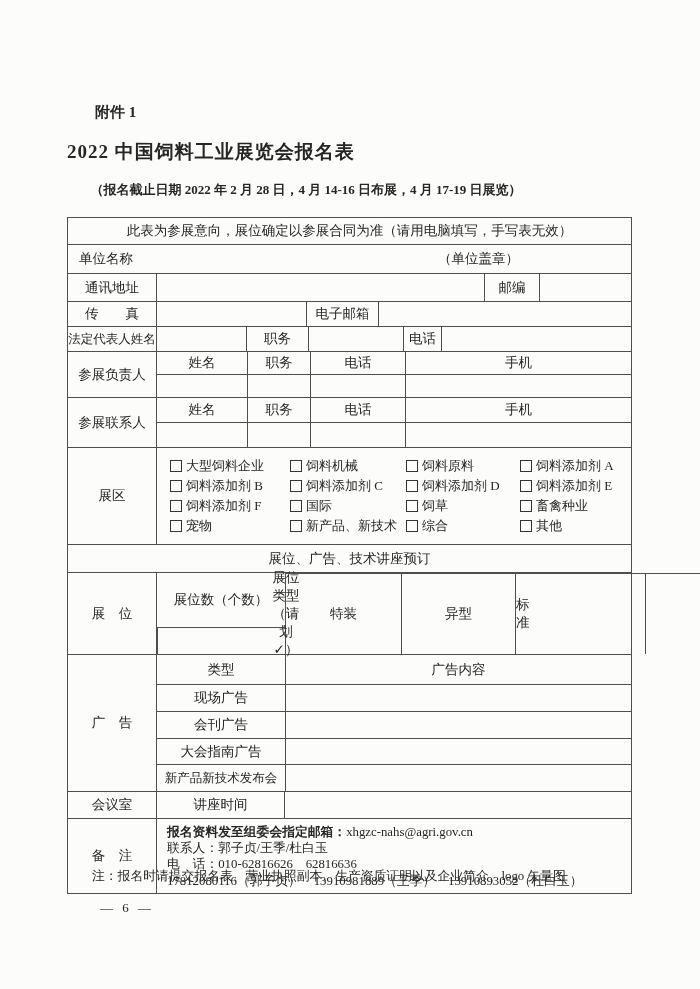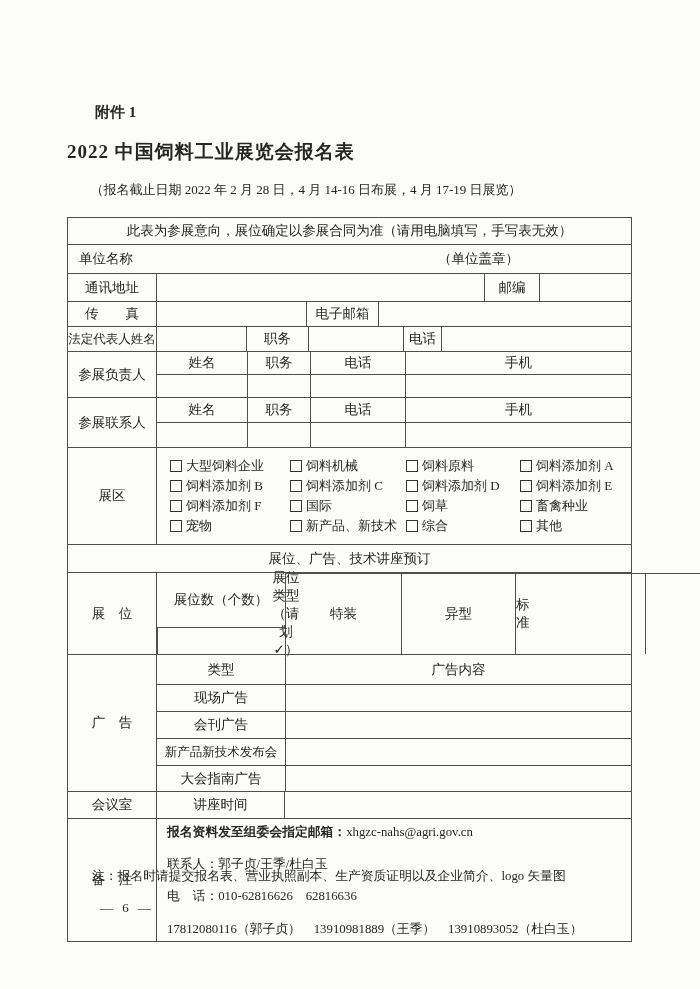--- a/index.html
+++ b/index.html
@@ -7,21 +7,21 @@
   body{
     width:700px; height:989px; position:relative;
     background:var(--paper); color:var(--ink);
     font-family:"Liberation Serif","DejaVu Serif",serif;
     font-size:13.5px;
   }
   .attachment{ position:absolute; left:95px; top:103px; font-size:15px; font-weight:bold; }
   .doc-title{ position:absolute; left:67px; top:139px; width:480px; 
               font-size:19px; font-weight:bold; letter-spacing:1px; }
   .doc-subtitle{ position:absolute; left:60px; top:181px; width:492px; text-align:center;
-                 font-size:13px; font-weight:normal; }
+                 font-size:13px; font-weight:bold; }
   .tbl{ position:absolute; left:67px; top:217px; width:563px;
         border:1px solid var(--bc); background:transparent; }
   .tbl > * + *{ border-top:1px solid var(--bc); }
   .row,.srow,.sect{ display:flex; }
   .cell{ box-sizing:border-box; display:flex; align-items:center; justify-content:center;
          text-align:center; min-width:0; }
   .cell + .cell{ border-left:1px solid var(--bc); }
   .sbody{ flex:1; min-width:0; border-left:1px solid var(--bc); display:flex; flex-direction:column; }
   .sbody > * + *{ border-top:1px solid var(--bc); }
   .lcell{ width:88px; flex:0 0 88px; }
@@ -43,21 +43,21 @@
   .opt{ display:flex; align-items:center; white-space:nowrap; }
   .cb{ display:inline-block; width:10px; height:10px; border:1px solid #333;
        margin-right:4px; flex:0 0 10px; background:transparent; }
   .booth-body{ display:flex; height:81px; }
   .booth-col2{ width:128px; flex:0 0 128px; display:flex; flex-direction:column; }
   .booth-col2 > * + *{ border-top:1px solid var(--bc); }
   .booth-right{ flex:1; min-width:0; border-left:1px solid var(--bc); display:flex; }
   .booth-right > * + *{ border-top:1px solid var(--bc); }
   .remarks-body{ flex:1; min-width:0; border-left:1px solid var(--bc);
                  padding:5px 8px 4px 10px; font-size:12.8px; line-height:16.2px;
-                 display:flex; flex-direction:column; justify-content:center;gap:16px; }
+                 display:flex; flex-direction:column; justify-content:center; }
   .bold{ font-weight:bold; }
   .footnote{ position:absolute; left:92px; top:868px; font-size:12.8px; }
   .page-num{ position:absolute; left:100px; top:900px; font-size:13px; letter-spacing:3px; }
 </style>
 </head>
 <body>
 
 <div class="attachment">附件 1</div>
 <div class="doc-title">2022 中国饲料工业展览会报名表</div>
 <div class="doc-subtitle">（报名截止日期 2022 年 2 月 28 日，4 月 14-16 日布展，4 月 17-19 日展览）</div>
@@ -242,26 +242,26 @@
       </div>
       <div class="srow">
         <div class="cell w128 h26">现场广告</div>
         <div class="cell flex1 h26"></div>
       </div>
       <div class="srow">
         <div class="cell w128 h26">会刊广告</div>
         <div class="cell flex1 h26"></div>
       </div>
       <div class="srow">
+        <div class="cell w128 h25">大会指南广告</div>
+        <div class="cell flex1 h25"></div>
+      </div>
+      <div class="srow">
         <div class="cell w128 h26 small">新产品新技术发布会</div>
         <div class="cell flex1 h26"></div>
-      </div>
-      <div class="srow">
-        <div class="cell w128 h25">大会指南广告</div>
-        <div class="cell flex1 h25"></div>
       </div>
     </div>
   </div>
 
   <div class="row">
     <div class="cell w88 h26">会议室</div>
     <div class="cell w128 h26">讲座时间</div>
     <div class="cell flex1 h26"></div>
   </div>
 

